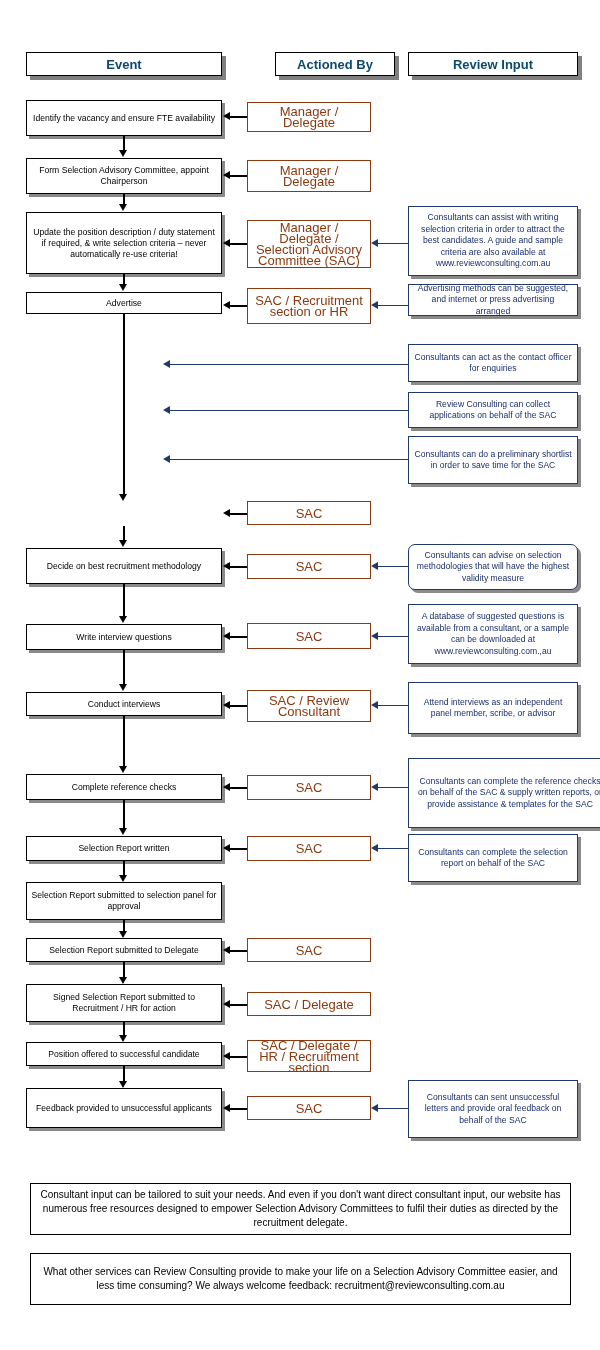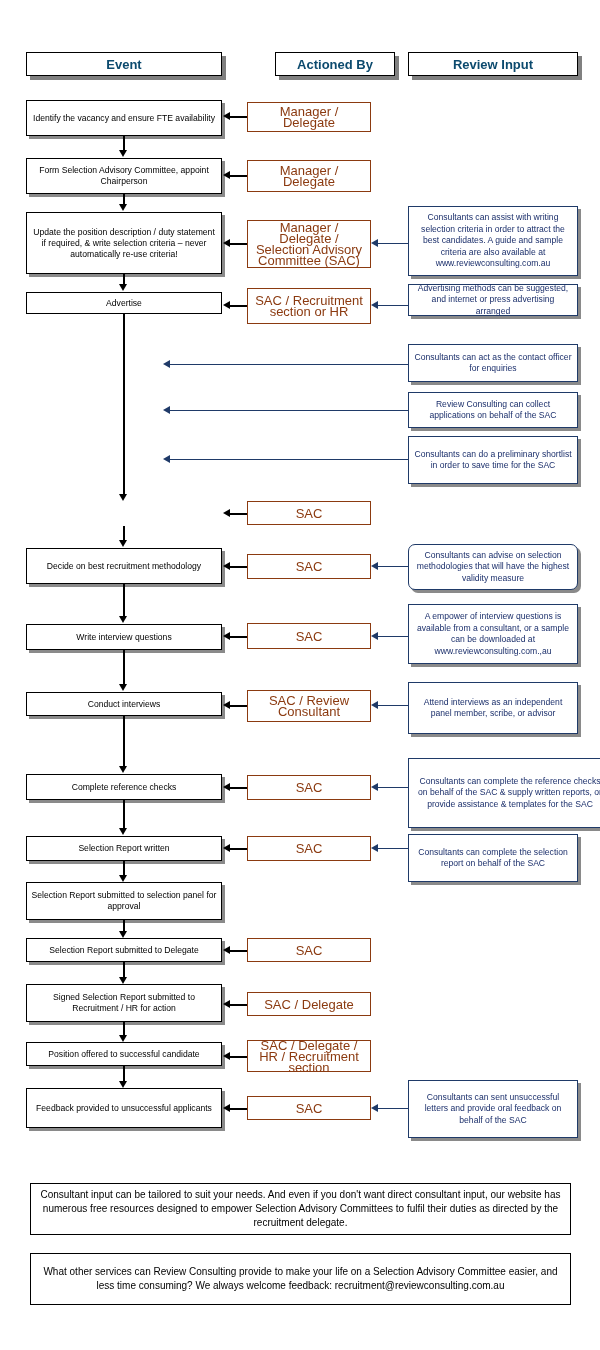--- a/index.html
+++ b/index.html
@@ -188,21 +188,21 @@
   <div class="abs review" style="left:408px;top:284px;width:170px;height:32px;">Advertising methods can be suggested, and internet or press advertising arranged</div>
 
   <div class="abs review" style="left:408px;top:344px;width:170px;height:38px;">Consultants can act as the contact officer for enquiries</div>
 
   <div class="abs review" style="left:408px;top:392px;width:170px;height:36px;">Review Consulting can collect applications on behalf of the SAC</div>
 
   <div class="abs review" style="left:408px;top:436px;width:170px;height:48px;">Consultants can do a preliminary shortlist in order to save time for the SAC</div>
 
   <div class="abs review" style="left:408px;top:544px;width:170px;height:46px;border-radius:7px;">Consultants can advise on selection methodologies that will have the highest validity measure</div>
 
-  <div class="abs review" style="left:408px;top:604px;width:170px;height:60px;">A empower of interview questions is available from a consultant, or a sample can be downloaded at www.reviewconsulting.com.,au</div>
+  <div class="abs review" style="left:408px;top:604px;width:170px;height:60px;">A database of suggested questions is available from a consultant, or a sample can be downloaded at www.reviewconsulting.com.,au</div>
 
   <div class="abs review" style="left:408px;top:682px;width:170px;height:52px;">Attend interviews as an independent panel member, scribe, or advisor</div>
 
   <div class="abs review" style="left:408px;top:758px;width:204px;height:70px;">Consultants can complete the reference checks on behalf of the SAC &amp; supply written reports, or provide assistance &amp; templates for the SAC</div>
 
   <div class="abs review" style="left:408px;top:834px;width:170px;height:48px;">Consultants can complete the selection report on behalf of the SAC</div>
 
   <div class="abs review" style="left:408px;top:1080px;width:170px;height:58px;">Consultants can sent unsuccessful letters and provide oral feedback on behalf of the SAC</div>
 
   <div class="abs vline" style="left:123px;top:136px;height:14px;"></div>

